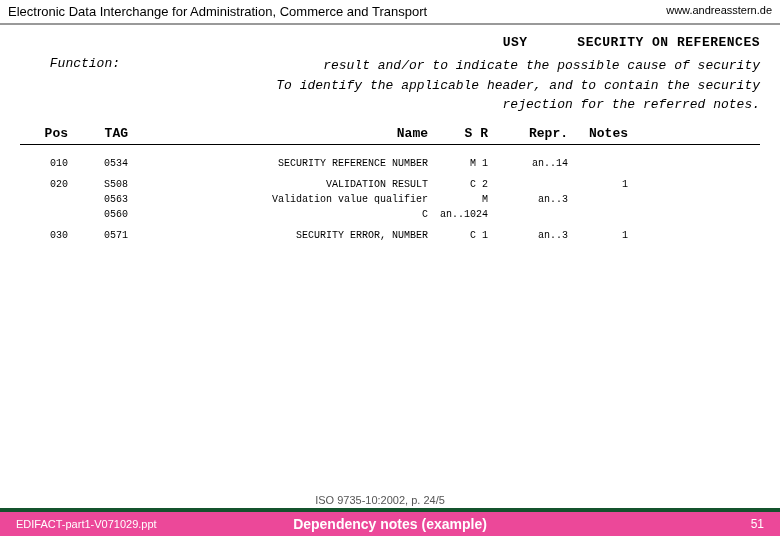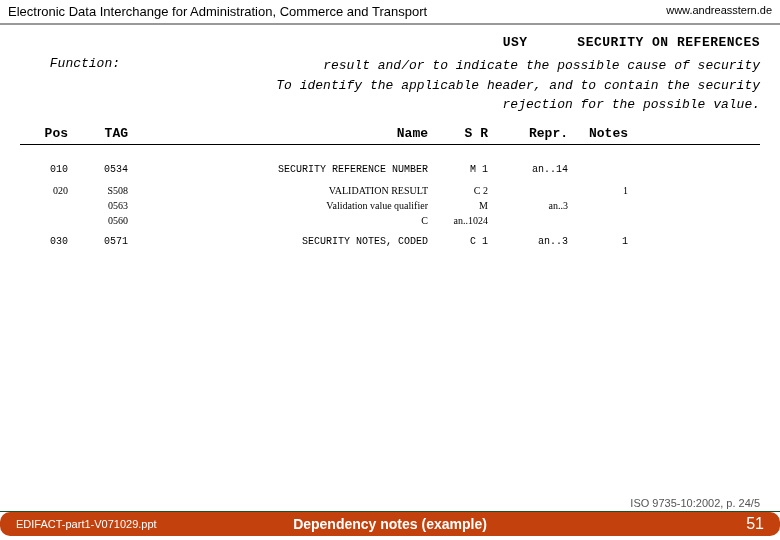--- a/index.html
+++ b/index.html
@@ -53,21 +53,21 @@
     }
     .table-container {
       width: 100%;
       margin-top: 4px;
     }
     .table-header {
       display: grid;
       grid-template-columns: 50px 60px 300px 60px 80px 60px;
       border-bottom: 1px solid #000;
       padding-bottom: 2px;
-      margin-bottom: 18px;
+      margin-bottom: 12px;
       font-size: 13px;
       font-weight: bold;
     }
     .table-row {
       display: grid;
       grid-template-columns: 50px 60px 300px 60px 80px 60px;
       margin-bottom: 2px;
       font-size: 10px;
       align-items: start;
     }
@@ -87,51 +87,50 @@
     .dependency-item {
       font-size: 13px;
       color: #8B0000;
       margin-left: 10px;
     }
     .footer-bar {
       position: absolute;
       bottom: 28px;
       right: 0;
       left: 0;
-      text-align: right;
+      text-align: center;
       padding-right: 20px;
       font-size: 11px;
       color: #555;
-      border-bottom: 1px solid #14532d;
+      border-bottom: 4px solid #14532d;
       padding-bottom: 2px;
       margin-top: 26px;
     }
     .slide-footer {
       position: absolute;
       bottom: 4px;
       left: 0;
       right: 0;
       display: flex;
       align-items: center;
       justify-content: center;
-      background: #c2410c;
+      background: #ec4899;
       padding: 4px 16px;
-      border-radius: 10px;
     }
     .slide-footer-text {
       color: #fff;
       font-size: 14px;
       font-family: Arial, sans-serif;
       font-weight: bold;
     }
     .slide-footer-number {
       position: absolute;
       right: 16px;
       color: #fff;
-      font-size: 16px;
+      font-size: 12px;
     }
     .slide-footer-left {
       position: absolute;
       left: 16px;
       color: #fff;
       font-size: 11px;
     }
   </style>
 </head>
 <body>
@@ -146,21 +145,21 @@
   <div class="segment-label">
     <span>USY</span>&nbsp;&nbsp;&nbsp;&nbsp;&nbsp;
     <span>SECURITY ON REFERENCES</span>
   </div>
 
   <div class="function-row">
     <span class="function-label">Function:</span>
     <div class="function-text">
       <div>result and/or to indicate the possible cause of security</div>
       <div>To identify the applicable header, and to contain the security</div>
-      <div>rejection for the possible value.</div>
+      <div>rejection for the referred notes.</div>
     </div>
   </div>
 
   <div class="table-container">
 
     <div class="table-header">
       <span class="cell">Pos</span>
       <span class="cell">TAG</span>
       <span class="cell">Name</span>
       <span class="cell">S R</span>
@@ -170,21 +169,21 @@
 
     <div class="table-row" style="margin-bottom:8px;">
       <span class="cell">010</span>
       <span class="cell">0534</span>
       <span class="cell">SECURITY REFERENCE NUMBER</span>
       <span class="cell">M 1</span>
       <span class="cell">an..14</span>
       <span class="cell"></span>
     </div>
 
-    <div style="margin-bottom:8px;font-family:Liberation Serif, serif;">
+    <div style="margin-bottom:8px;">
       <div class="table-row">
         <span class="cell">020</span>
         <span class="cell">S508</span>
         <span class="cell">VALIDATION RESULT</span>
         <span class="cell">C 2</span>
         <span class="cell"></span>
         <span class="cell">1</span>
       </div>
 
       <div class="table-row">
@@ -201,21 +200,21 @@
         <span class="cell">0560</span>
         <span class="cell">C</span>
         <span class="cell">an..1024</span>
         <span class="cell"></span>
       </div>
     </div>
 
     <div class="table-row" style="margin-bottom:0;">
       <span class="cell">030</span>
       <span class="cell">0571</span>
-      <span class="cell">SECURITY NOTES, CODED</span>
+      <span class="cell">SECURITY ERROR, NUMBER</span>
       <span class="cell">C 1</span>
       <span class="cell">an..3</span>
       <span class="cell">1</span>
     </div>
   </div>
 
 
 </div>
 
 <div class="footer-bar">

